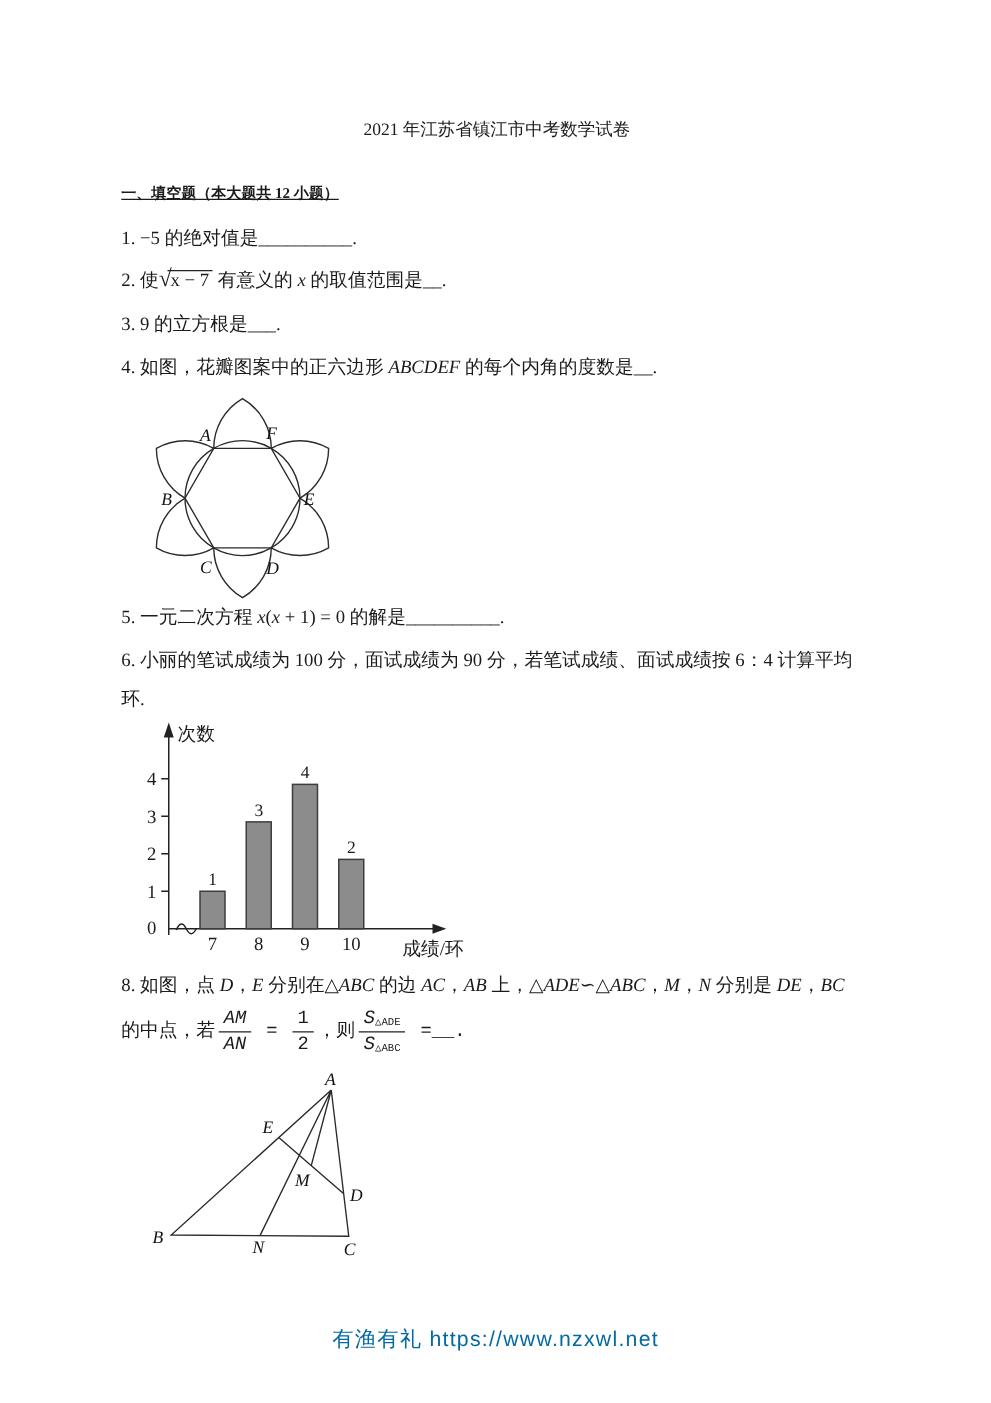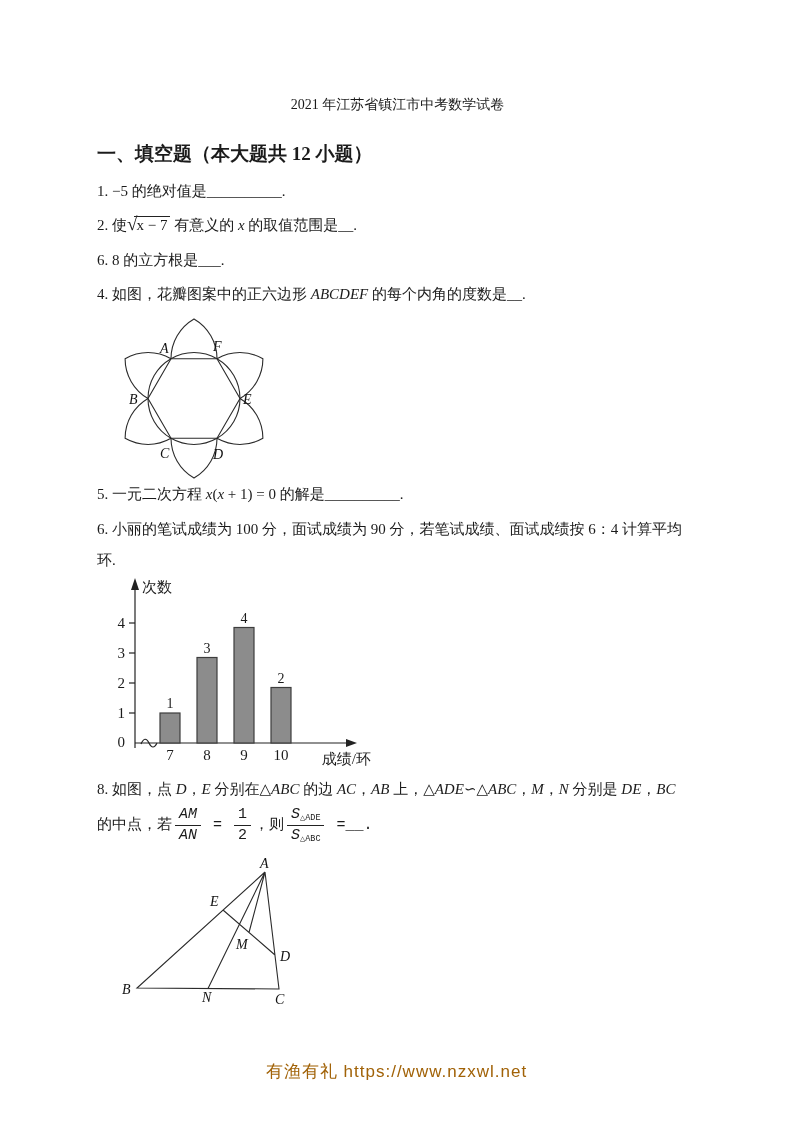--- a/index.html
+++ b/index.html
@@ -3,21 +3,21 @@
 <meta charset="utf-8">
 <style>
   html,body{margin:0;padding:0;}
   body{
     width:793px;height:1122px;background:#ffffff;color:#1b1b1b;
     font-family:"Liberation Serif","DejaVu Serif",serif;
     position:relative;overflow:hidden;
   }
   .page{padding:88px 95px 0 97px;}
   .title{font-size:14px;font-weight:normal;text-align:center;margin:4px;line-height:26px;}
-  .section{font-size:19px;font-weight:bold;margin:26px 0 0 0;line-height:20px;}
+  .section{font-size:12px;font-weight:bold;margin:26px 0 0 0;line-height:20px;text-decoration:underline;}
   .q{font-size:15px;line-height:22px;margin:0;}
   .it, .lbl, .mi{font-style:italic;}
   #q1{margin-top:16px}
   #q2{margin-top:11px}
   #q3{margin-top:13px}
   #q4{margin-top:12px}
   #q5{margin-top:2px}
   #q6l1{margin-top:13px}
   #q6l2{margin-top:9px}
   #q7l1{margin-top:9px}
@@ -35,37 +35,37 @@
   .sqrt{white-space:nowrap;}
   .sqrt .rad{font-size:19px;font-style:normal;}
   .sqrt .vinc{border-top:1.3px solid #222;padding:0 3px 0 2px;margin-left:-3px;}
   
   .frac{display:inline-block;vertical-align:middle;text-align:center;margin:0 3px;line-height:1.15;font-size:15px;}
   .frac .num{display:block;border-bottom:1.3px solid #222;padding:0 4px 1px 4px;text-align:right;}
   .frac .den{display:block;padding-top:1px;}
   .frac sub{font-size:8.5px;font-style:normal;vertical-align:-2px;letter-spacing:0;}
   .footer{
     position:absolute;left:0;top:1060px;width:793px;text-align:center;
-    color:#a16207;font-family:"Liberation Sans","DejaVu Sans",sans-serif;
+    color:#0369a1;font-family:"Liberation Sans","DejaVu Sans",sans-serif;
     font-size:17px;letter-spacing:1px;
   }
 </style>
 </head>
 <body>
 
 <div class="page">
 
   <h1 class="title">2021 年江苏省镇江市中考数学试卷</h1>
   <h2 class="section">一、填空题（本大题共 12 小题）</h2>
 
   <p class="q" id="q1"><span>1. −5 的绝对值是__________.</span></p>
 
   <p class="q" id="q2"><span><span>2. 使</span></span><span class="sqrt"><span class="rad">√</span><span class="vinc">x − 7</span></span><span><span> 有意义的 </span><span class="it">x</span><span> 的取值范围是__.</span></span></p>
 
-  <p class="q" id="q3"><span>6. 8 的立方根是___.</span></p>
+  <p class="q" id="q3"><span>3. 9 的立方根是___.</span></p>
   <p class="q" id="q4"><span>4. 如图，花瓣图案中的正六边形 </span><span class="it">ABCDEF</span><span> 的每个内角的度数是__.</span></p>
 
   <svg id="flower-svg" class="figure" width="170" height="172" viewBox="0 0 170 172">
     <polygon class="ln" points="62,49.7 108,49.7 131,89.5 108,129.3 62,129.3 39,89.5"></polygon>
     <path class="ln" d="
       M62,49.7 A46,46 0 0 1 85,9.9 A46,46 0 0 1 108,49.7
       M108,49.7 A46,46 0 0 1 153.9,49.7 A46,46 0 0 1 131,89.5
       M131,89.5 A46,46 0 0 1 153.9,129.3 A46,46 0 0 1 108,129.3
       M108,129.3 A46,46 0 0 1 85,169.1 A46,46 0 0 1 62,129.3
       M62,129.3 A46,46 0 0 1 16.1,129.3 A46,46 0 0 1 39,89.5

